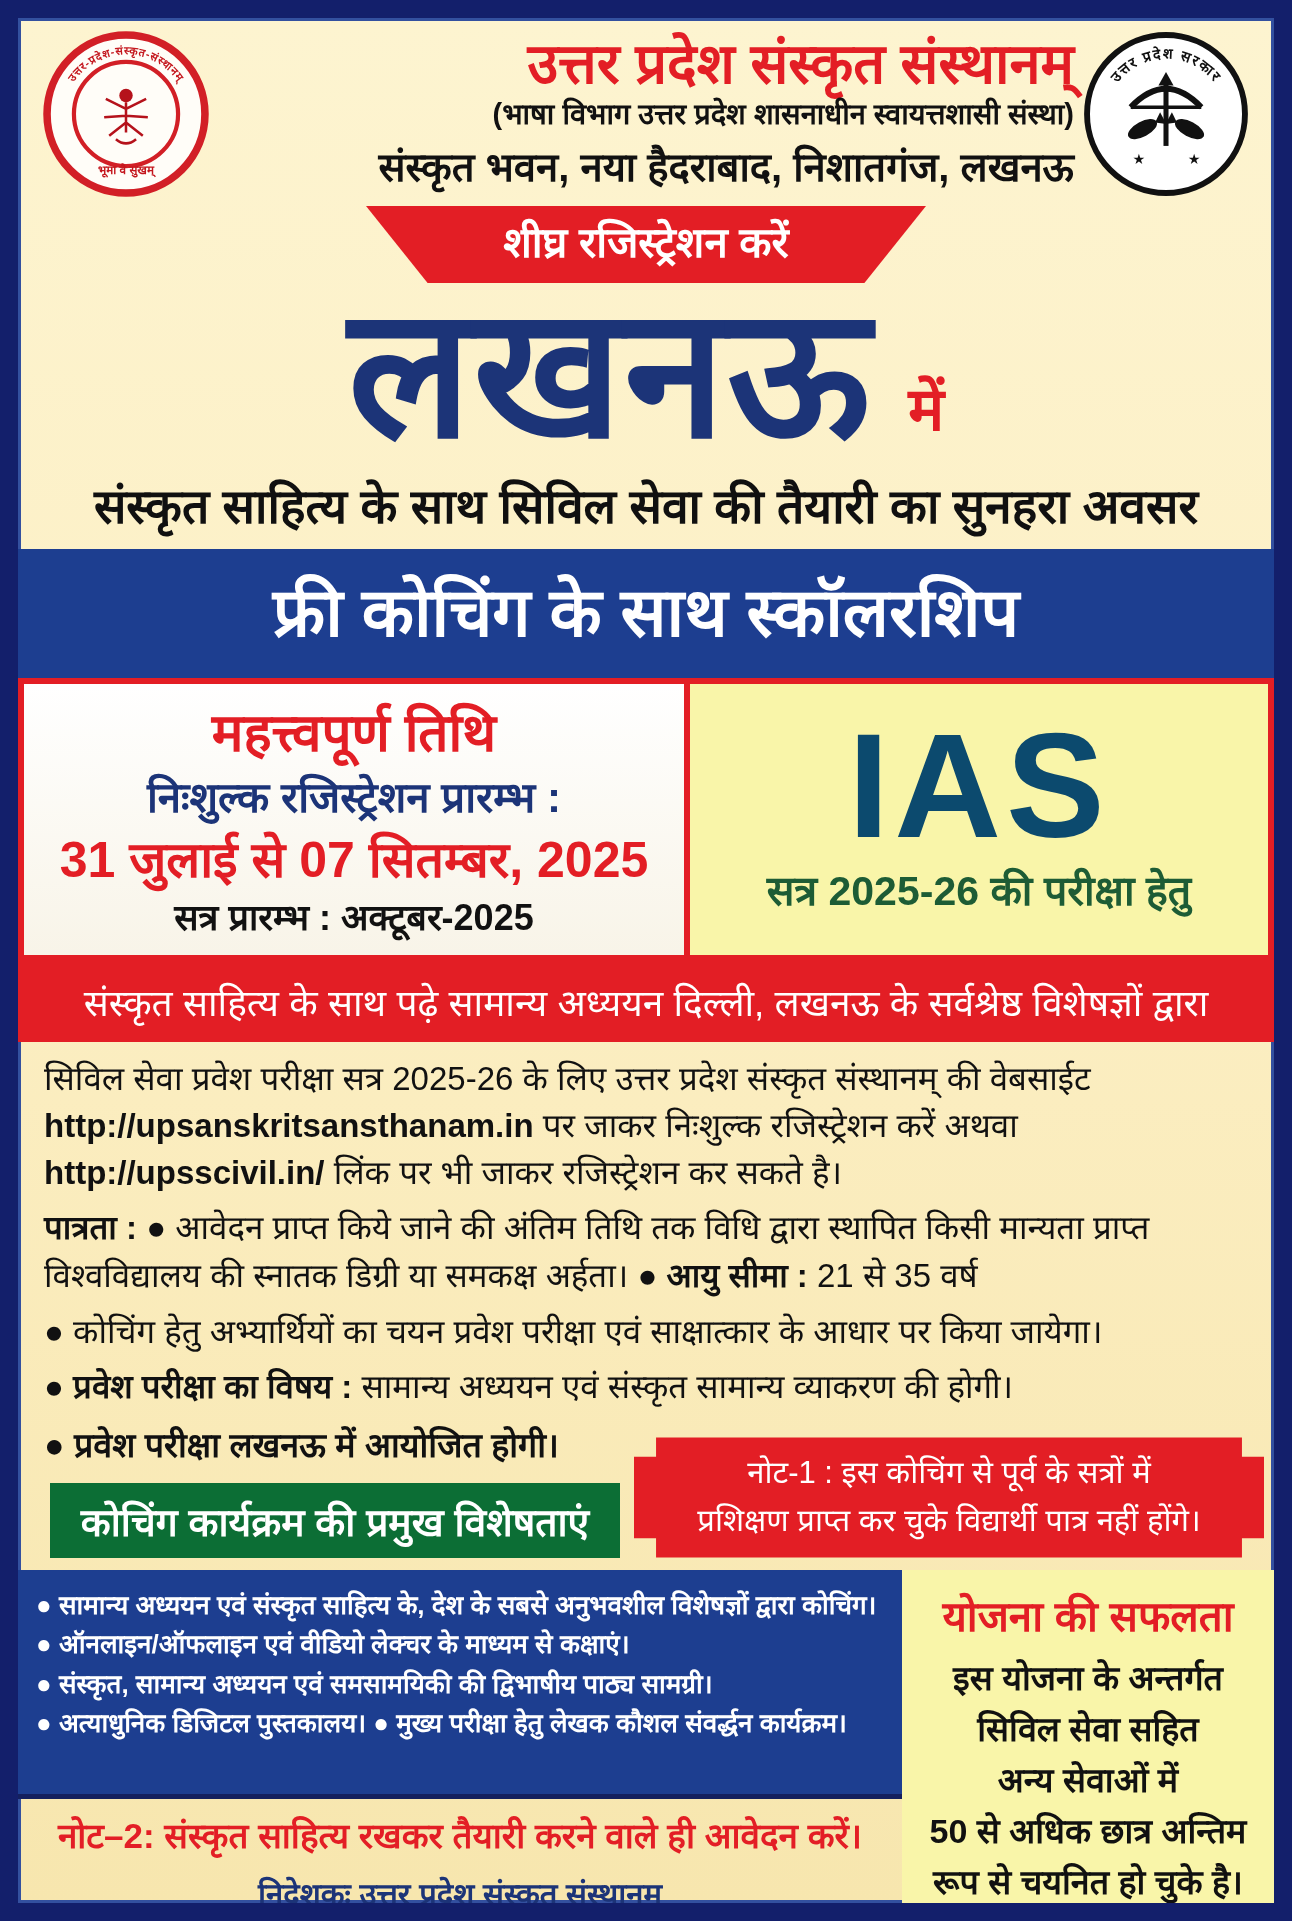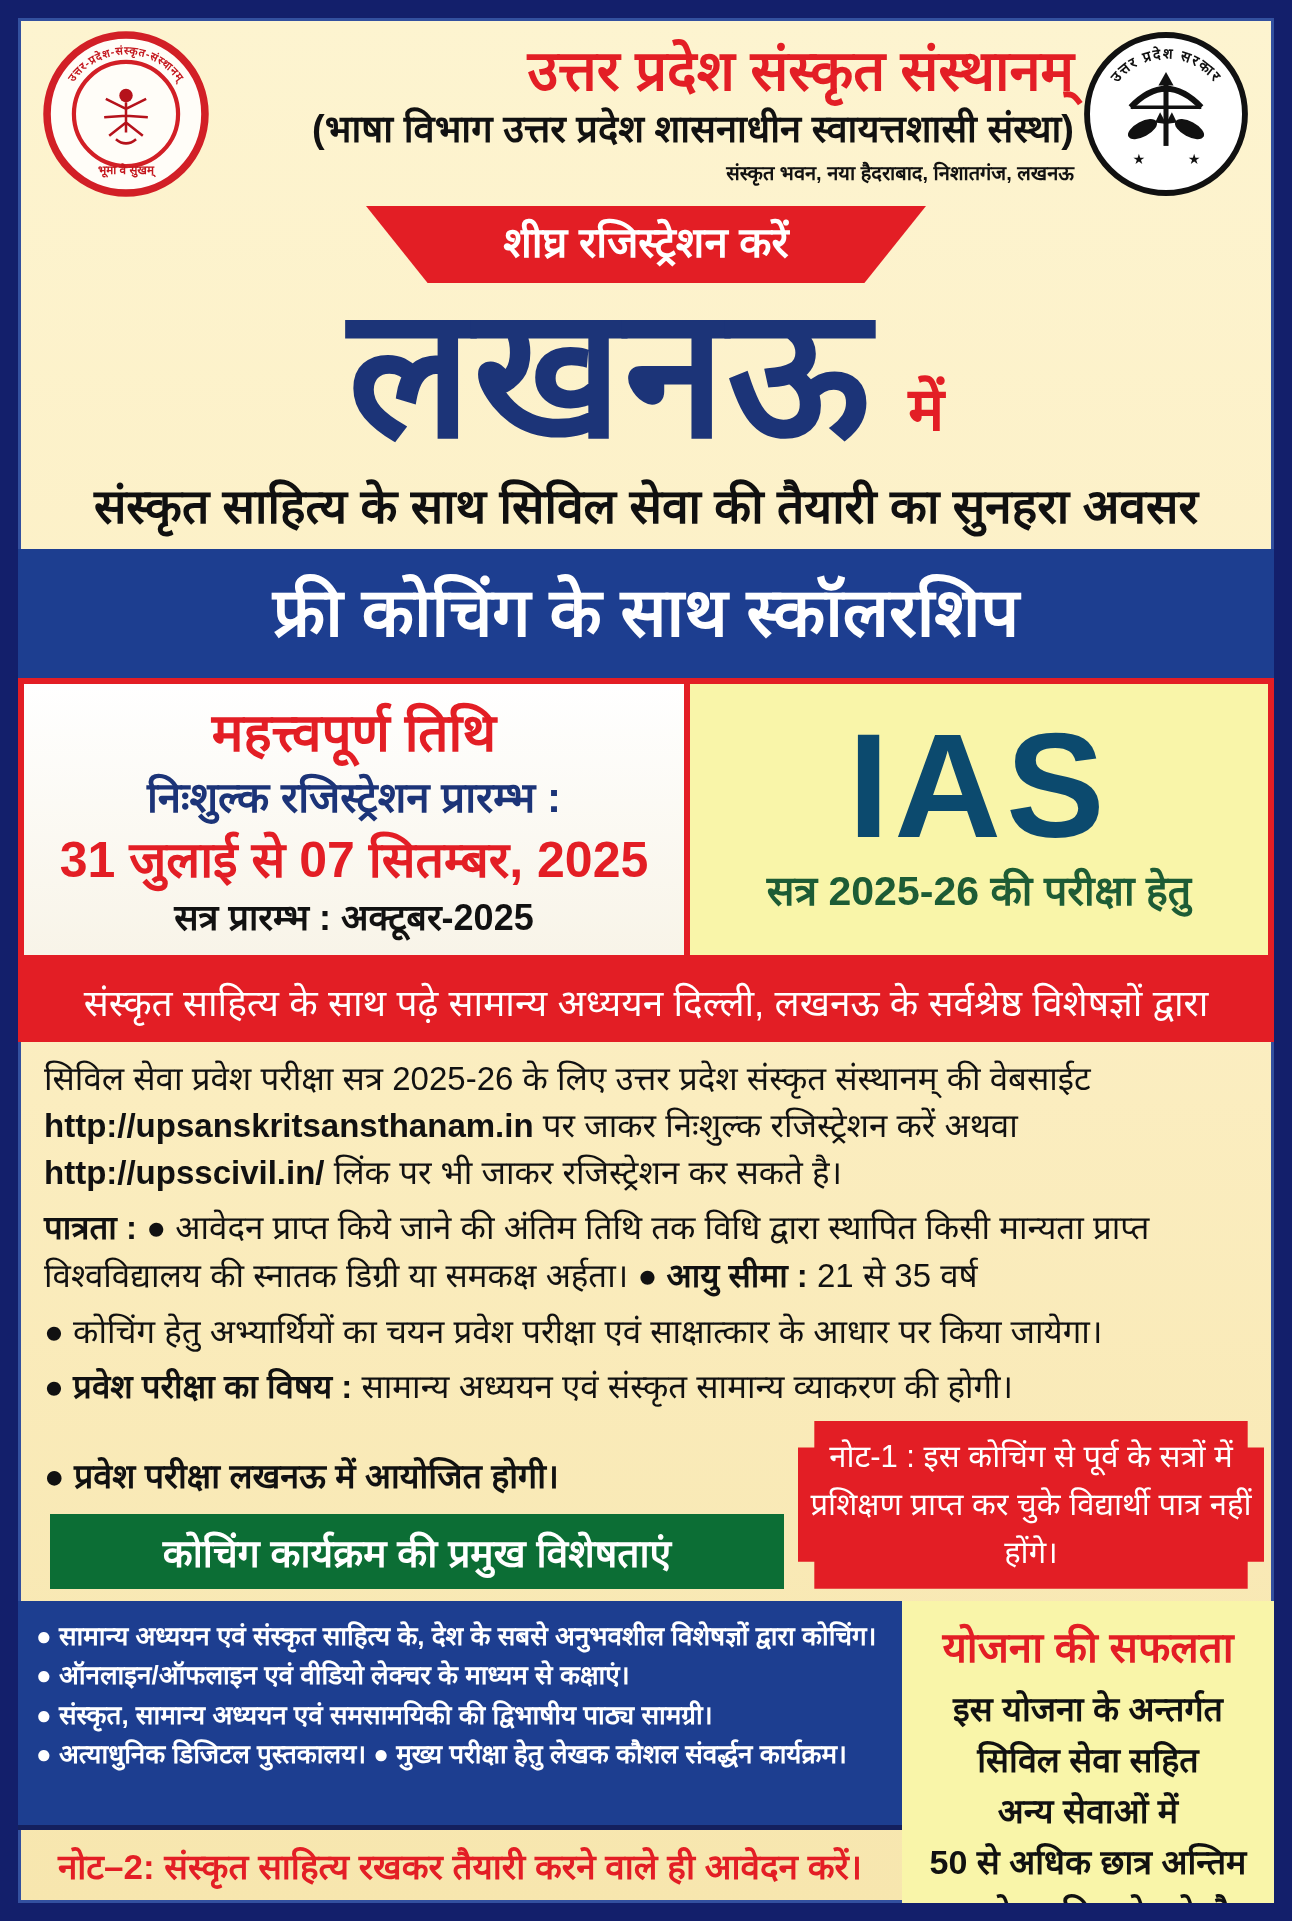--- a/index.html
+++ b/index.html
@@ -12,22 +12,22 @@
     background: linear-gradient(180deg, #fdf4d0 0%, #fcefc4 45%, #f7e6ae 100%);
     box-shadow: inset 0 0 0 3px #33509f;
     display: flex; flex-direction: column;
     overflow: hidden;
   }
   
   .header { display:flex; align-items:center; gap:8px; padding:12px 24px 4px; height:188px; }
   .seal { flex:0 0 168px; height:168px; }
   .header-text { flex:1; text-align:right; }
   .org-title { color:#e31e25; font-size:56px; font-weight:800; line-height:1.05; }
-  .org-subtitle { color:#111; font-size:38px; font-weight:600; }
-  .org-address { color:#111; font-size:20px; font-weight:700; margin-top:6px; }
+  .org-subtitle { color:#111; font-size:29px; font-weight:600; }
+  .org-address { color:#111; font-size:40px; font-weight:700; margin-top:6px; }
   .red-line { height:5px; background:#e31e25; margin-top:4px; }
   
   .register-banner {
     width:560px; margin:0 auto; text-align:center;
     background:#e31e25; color:#fff; font-size:42px; font-weight:700;
     padding:6px 0 14px; clip-path: polygon(0 0,100% 0,89% 100%,11% 100%);
   }
   
   .city-row { display:flex; justify-content:center; align-items:flex-end; gap:36px; height:208px; margin-top:6px; }
   .city-name { font-size:182px; font-weight:800; color:#1c3478; line-height:.95; letter-spacing:2px; font-family:"Liberation Serif","DejaVu Serif",serif; }
@@ -54,21 +54,21 @@
   .para .url { font-weight:800; }
   .elig { font-size:33px; line-height:1.45; margin-top:8px; }
   .lead { font-weight:800; }
   .point { font-size:33px; line-height:1.4; margin-top:9px; }
   
   .row-note { display:flex; align-items:flex-end; gap:14px; margin-top:10px; }
   .row-note-left { flex:1; }
   .venue-point { font-size:34px; font-weight:800; color:#111; padding-left:26px; margin-bottom:16px; }
   .features-heading { background:#0c6e35; color:#fff; text-align:center; font-size:39px; font-weight:700; padding:11px 4px;margin-left:32px; }
   .note1-box {
-    width:466px; margin-right:10px; background:#e31e25; color:#fff; text-align:center;
+    width:630px; margin-right:10px; background:#e31e25; color:#fff; text-align:center;
     font-size:31px; line-height:1.55; padding:12px 8px;
     clip-path: polygon(3.5% 0,96.5% 0,96.5% 16%,100% 16%,100% 84%,96.5% 84%,96.5% 100%,3.5% 100%,3.5% 84%,0 84%,0 16%,3.5% 16%);
   }
   
   .boxes-row { display:flex; margin-top:12px; border-bottom:5px solid #14205e; flex:1; }
   .left-stack { flex:1; display:flex; flex-direction:column; }
   .features-box { background:#1d3e90; color:#fff; padding:16px 18px 12px; flex:1; }
   .feature-item { font-size:26px; font-weight:600; line-height:1.52; }
   .note2-strip { border-top:5px solid #14205e; text-align:center; padding:12px 8px 10px; }
   .note2-text { color:#e31e25; font-size:35px; font-weight:800; }

